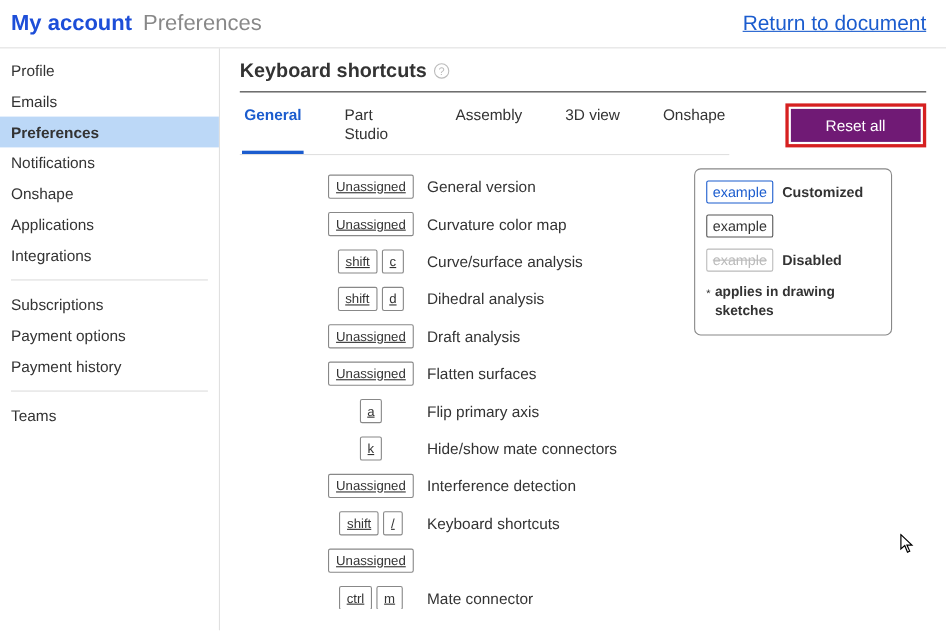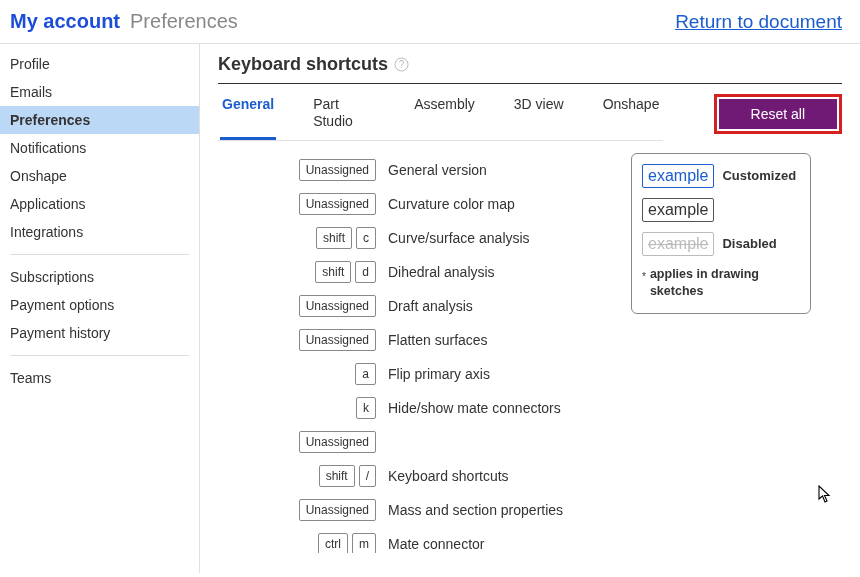--- a/index.html
+++ b/index.html
@@ -36,30 +36,30 @@
 
   .content-row { display:flex; gap:18px; margin-top:12px; }
 
   
   .list-wrap { width:395px; height:400px; overflow-y:scroll; border-right:0; padding-left:80px; }
   .list-wrap::-webkit-scrollbar { width:14px; }
   .list-wrap::-webkit-scrollbar-track { background:#f0f0f0; }
   .list-wrap::-webkit-scrollbar-thumb { background:#bfbfbf; }
   .list-wrap::-webkit-scrollbar-button { background:#e8e8e8; height:14px; display:block; }
   .row { display:flex; align-items:center; gap:12px; min-height:34px; }
-  .keys { min-width:78px; display:flex; justify-content:flex-end; gap:4px; }
+  .keys { min-width:78px; display:flex; justify-content:center; gap:4px;text-decoration:underline; }
   .key { border:1px solid #888; background:#fff; font-size:12px; padding:3px 6px; border-radius:2px; color:#333; min-width:14px; text-align:center; }
   .key.unassigned { padding:3px 6px; }
   .action { font-size:14px; }
 
   
   .legend { border:1px solid #888; border-radius:6px; width:180px; padding:10px 10px 12px 10px; font-size:13px; height:fit-content; }
   .lg-row { display:flex; align-items:center; gap:8px; margin-bottom:10px; }
   .lg-row:last-child { margin-bottom:0; }
-  .lg-key { border:1px solid #1b5cce; color:#1b5cce; font-size:16px; padding:2px 5px; border-radius:2px; }
+  .lg-key { border:1px solid #1b5cce; color:#1b5cce; font-size:13px; padding:2px 5px; border-radius:2px; }
   .lg-key.def { border-color:#555; color:#333; }
   .lg-key.dis { border-color:#bbb; color:#bbb; text-decoration:line-through; }
   .lg-label { font-weight:700; }
   .lg-note { display:flex; gap:4px; font-size:12.5px; line-height:1.4; font-weight:600; }
   .lg-note-ast { font-weight:400; font-size:10px; padding-top:4px;}
 
   .cursor { position:absolute; left:818px; top:485px; pointer-events:none; }
 </style>
 </head>
 <body>
@@ -170,33 +170,33 @@
             <div class="row">
               <div class="keys">
                 <span class="key">k</span>
               </div>
               <div class="action">Hide/show mate connectors</div>
             </div>
             <div class="row">
               <div class="keys">
                 <span class="key unassigned">Unassigned</span>
               </div>
+              <div class="action">Interference detection</div>
             </div>
             <div class="row">
               <div class="keys">
                 <span class="key">shift</span>
                 <span class="key">/</span>
               </div>
               <div class="action">Keyboard shortcuts</div>
             </div>
             <div class="row">
               <div class="keys">
                 <span class="key unassigned">Unassigned</span>
               </div>
-              <div class="action">Mass and section properties</div>
             </div>
             <div class="row">
               <div class="keys">
                 <span class="key">ctrl</span>
                 <span class="key">m</span>
               </div>
               <div class="action">Mate connector</div>
             </div>
           </div>
 

